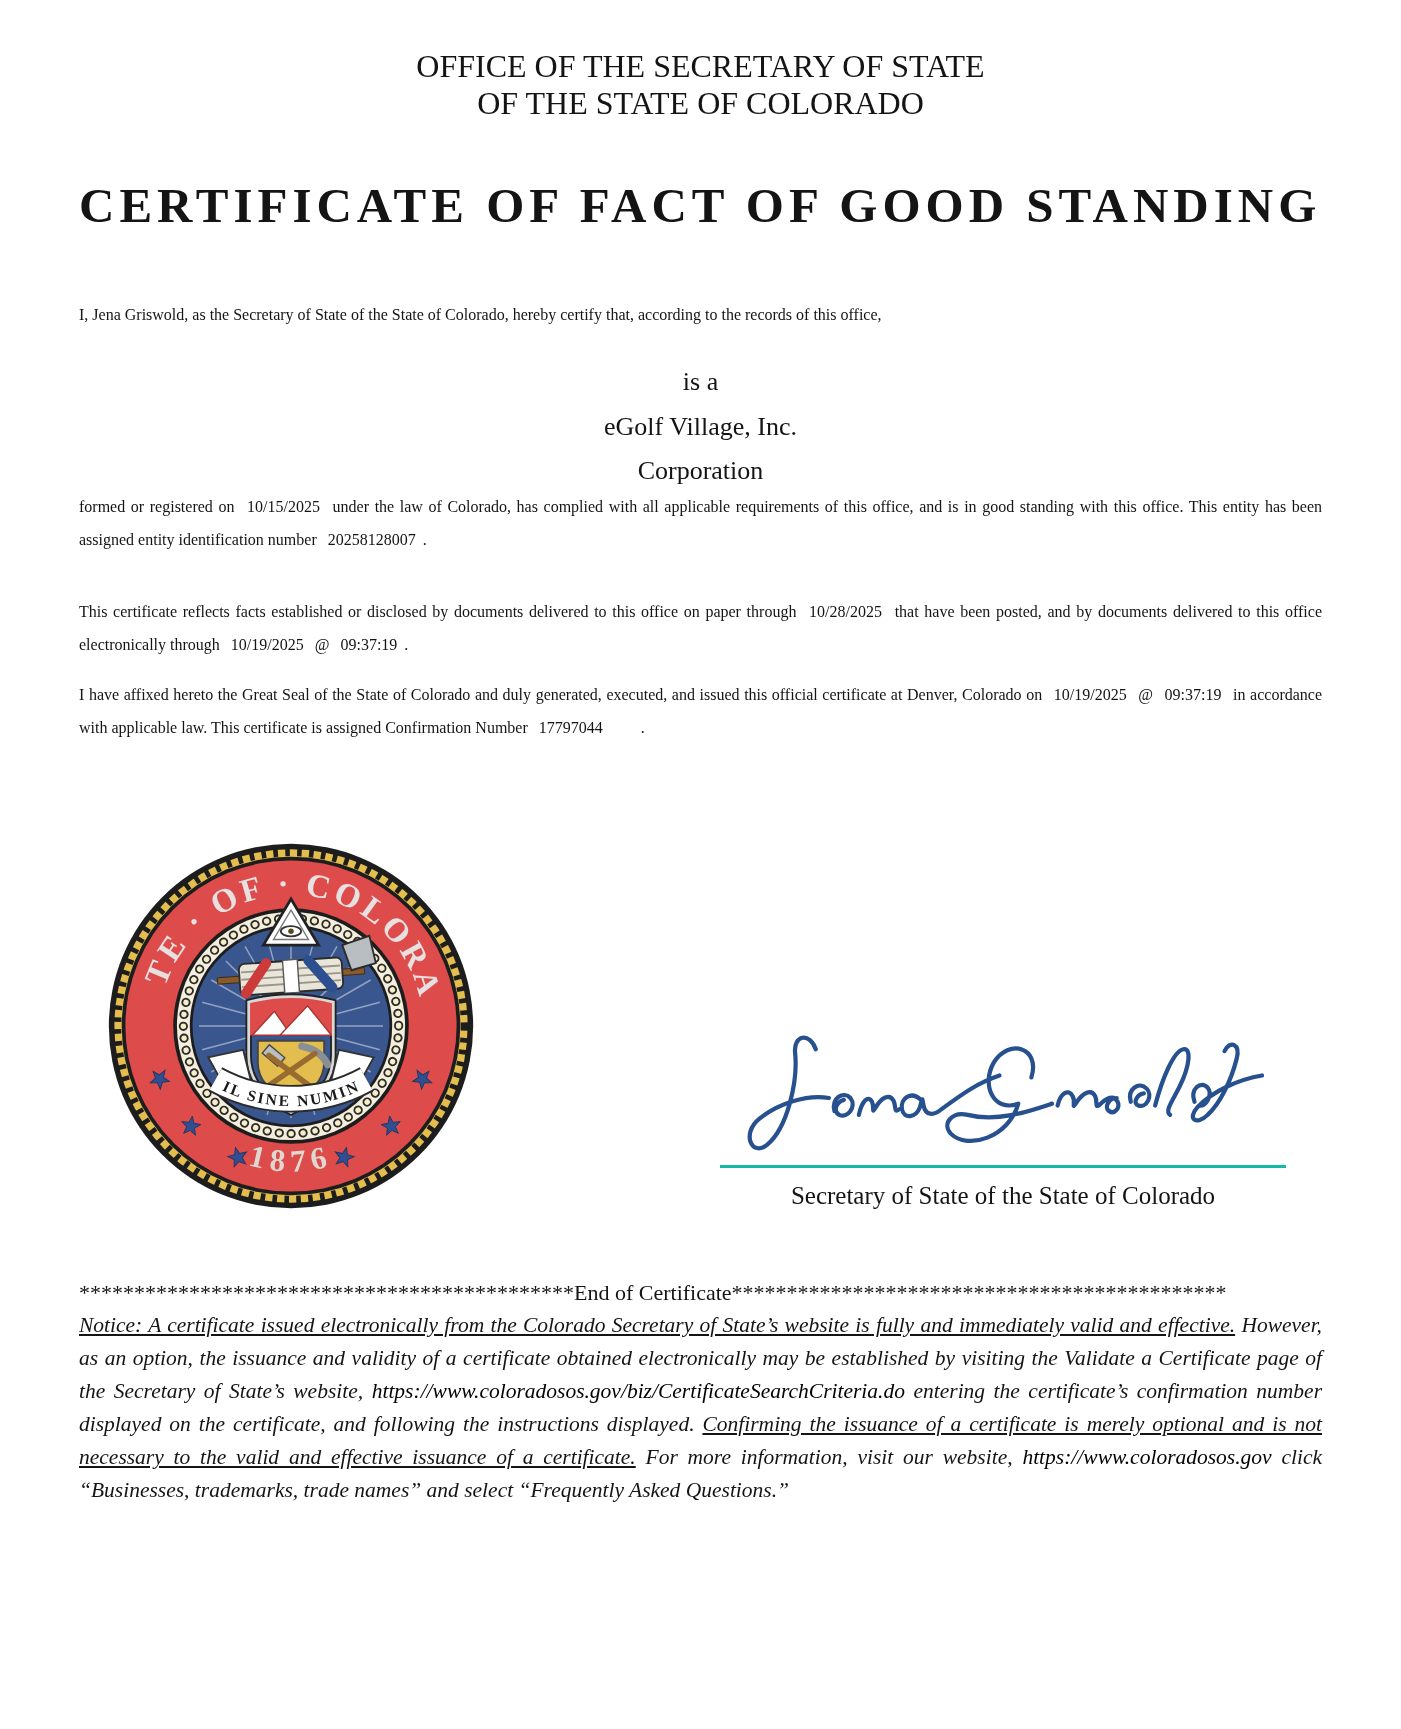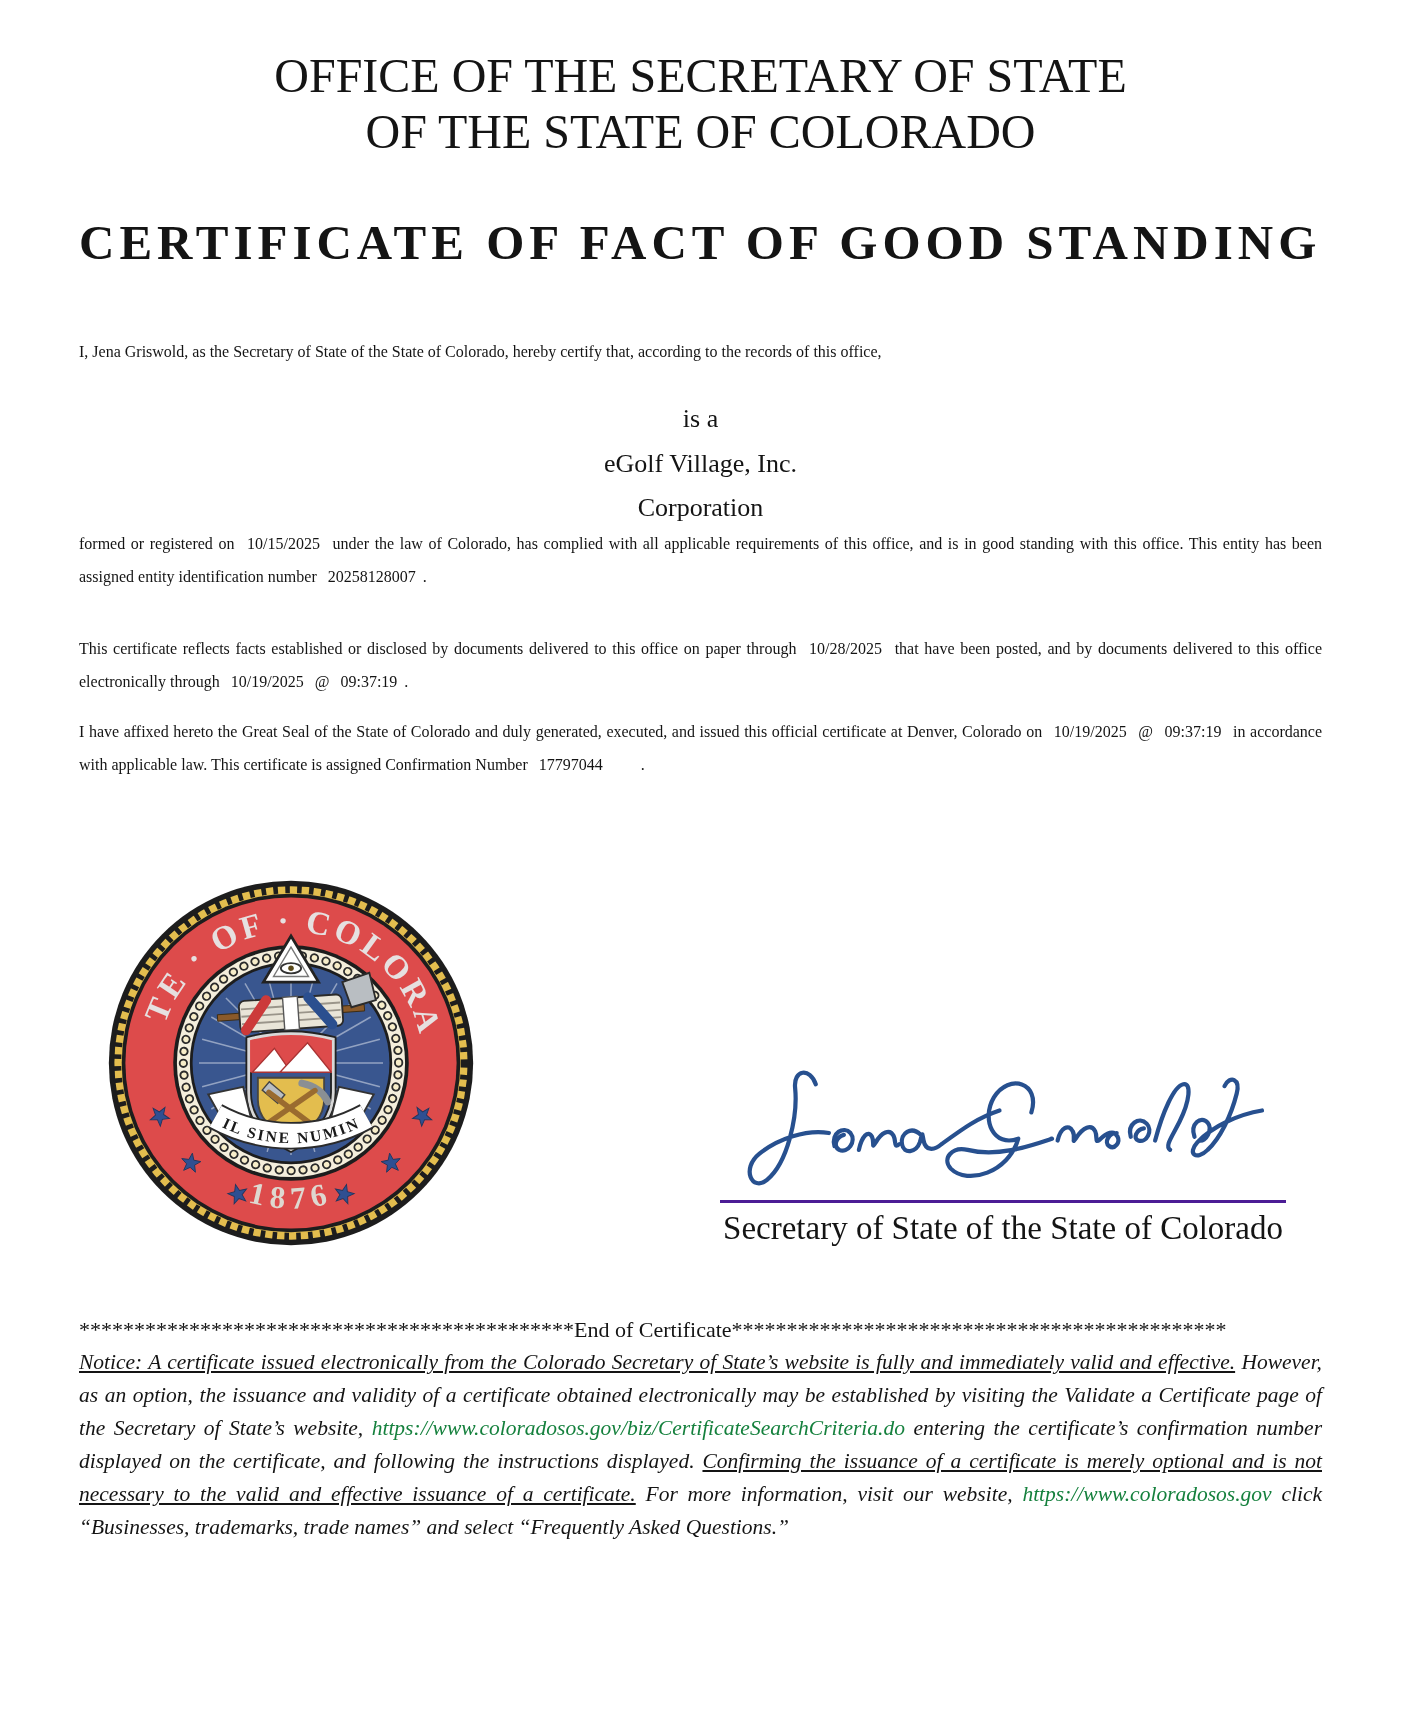--- a/index.html
+++ b/index.html
@@ -1,43 +1,43 @@
 <!DOCTYPE html>
 <html><head>
 <meta charset="utf-8">
 <style>
   html,body{margin:0;padding:0;}
   body{
     width:1401px;height:1729px;background:#ffffff;overflow:hidden;
     font-family:"Liberation Serif",serif;color:#141414;
   }
   .page{padding:0 79px;}
-  .hdr{margin-top:48px;text-align:center;font-size:48px;line-height:1.17;}
+  .hdr{margin-top:48px;text-align:center;font-size:32px;line-height:1.17;}
   .doc-title{margin-top:54px;font-size:49px;font-weight:bold;letter-spacing:5px;white-space:nowrap;}
   p.bodytxt{font-size:16px;line-height:33px;text-align:justify;margin:0;}
   .center-line{text-align:center;font-size:26px;line-height:33px;}
   #p-intro{margin-top:64px;}
   #entity-name{margin-top:12px;}
   #is-a{margin-top:34px;}
   #entity-type{margin-top:11px;}
   #p-formed{margin-top:3px;}
   #p-reflects{margin-top:39px;}
   #p-affixed{margin-top:17px;}
   .val{margin:0 7px;}
   .val-conf{margin-left:7px;margin-right:38px;}
   .seal-sig-row{display:flex;align-items:flex-end;margin-top:98px;}
   .seal-wrap{margin-left:28px;width:368px;height:368px;flex:none;}
   .sig-block{margin-left:auto;margin-right:36px;width:566px;}
   .sig-scrawl{display:block;margin:0 0 -8px 4px;}
-  .sig-line{border-top:3px solid #4c1d95;padding-top:7px;text-align:center;font-size:33px;}
+  .sig-line{border-top:3px solid #14b8a6;padding-top:14px;text-align:center;font-size:25px;}
   .footer{margin-top:70px;}
   .stars-line{font-size:22px;white-space:nowrap;overflow:hidden;}
   .notice{font-style:italic;text-align:justify;line-height:33px;margin-top:3px;font-size:21.5px;}
   .u{text-decoration:underline;}
-  .lnk{color:#15803d;text-decoration:none;cursor:pointer;}
+  .lnk{color:#000000;text-decoration:none;cursor:pointer;}
 </style>
 </head>
 <body>
 
 <div class="page">
 
   <div class="hdr">
     <div>OFFICE OF THE SECRETARY OF STATE</div>
     <div>OF THE STATE OF COLORADO</div>
   </div>

